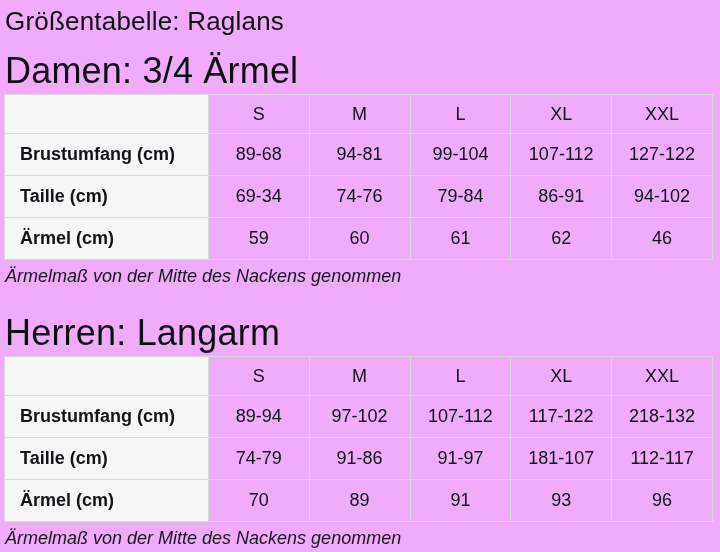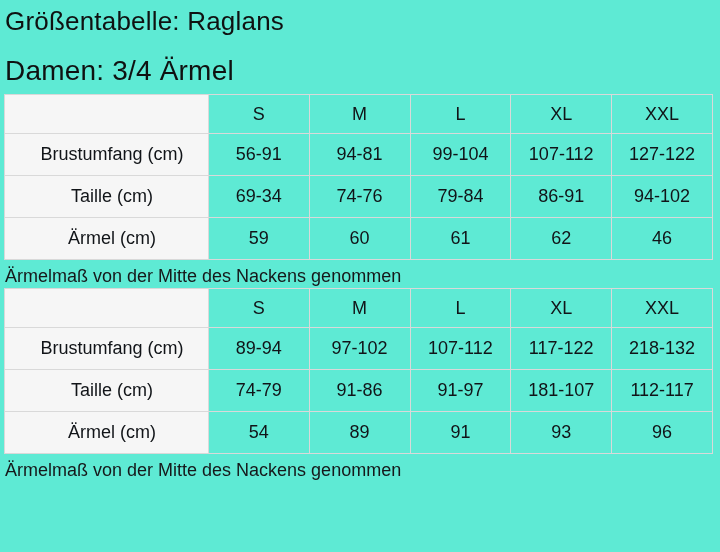--- a/index.html
+++ b/index.html
@@ -8,31 +8,31 @@
     background: #ffffff;
     color: #0f1111;
     font-family: "Liberation Sans", "DejaVu Sans", sans-serif;
   }
   .page {
     width: 720px;
     height: 552px;
     box-sizing: border-box;
     padding: 5px 7px 12px 4px;
     overflow: hidden;
-    background: #5eead4;
+    background: #f0abfc;
   }
   .page-title {
     font-size: 26px;
     font-weight: 500;
     line-height: 33px;
     margin: 0 0 0 1px;
     letter-spacing: 0.2px;
   }
   .section-heading {
-    font-size: 28px;
+    font-size: 36px;
     font-weight: 500;
     line-height: 36px;
     margin: 0 0 0 1px;
     letter-spacing: 0.2px;
   }
   .section-heading.first { margin-top: 15px; margin-bottom: 5px; }
   .section-heading.second { margin-top: 27px; margin-bottom: 5px; }
 
   table.size-table {
     width: 100%;
@@ -51,25 +51,26 @@
     padding: 0 4px;
     overflow: hidden;
     white-space: nowrap;
   }
   table.size-table thead th { height: 38px; font-weight: 400; }
   table.size-table tbody td,
   table.size-table tbody th { height: 41px; }
   table.size-table th.row-label,
   table.size-table td.corner {
     background: #f6f6f6;
-    text-align: center;
+    text-align: left;
     padding-left: 15px;
-    font-weight: 400;
+    font-weight: 700;
   }
   .footnote {
+    font-style: italic;
     font-size: 18px;
     line-height: 24px;
     margin: 4px 0 0 1px;
     color: #16181a;
   }
   .footnote.second { margin-top: 4px; }
 </style>
 </head>
 <body>
 
@@ -94,21 +95,21 @@
         <th>S</th>
         <th>M</th>
         <th>L</th>
         <th>XL</th>
         <th>XXL</th>
       </tr>
     </thead>
     <tbody>
       <tr>
         <th class="row-label">Brustumfang (cm)</th>
-        <td>56-91</td>
+        <td>89-68</td>
         <td>94-81</td>
         <td>99-104</td>
         <td>107-112</td>
         <td>127-122</td>
       </tr>
       <tr>
         <th class="row-label">Taille (cm)</th>
         <td>69-34</td>
         <td>74-76</td>
         <td>79-84</td>
@@ -121,20 +122,21 @@
         <td>60</td>
         <td>61</td>
         <td>62</td>
         <td>46</td>
       </tr>
     </tbody>
   </table>
 
   <p class="footnote">Ärmelmaß von der Mitte des Nackens genommen</p>
 
+  <h2 class="section-heading second">Herren: Langarm</h2>
 
   <table class="size-table">
     <colgroup>
       <col class="label-col">
         <col class="size-col">
         <col class="size-col">
         <col class="size-col">
         <col class="size-col">
         <col class="size-col">
     </colgroup>
@@ -160,21 +162,21 @@
       <tr>
         <th class="row-label">Taille (cm)</th>
         <td>74-79</td>
         <td>91-86</td>
         <td>91-97</td>
         <td>181-107</td>
         <td>112-117</td>
       </tr>
       <tr>
         <th class="row-label">Ärmel (cm)</th>
-        <td>54</td>
+        <td>70</td>
         <td>89</td>
         <td>91</td>
         <td>93</td>
         <td>96</td>
       </tr>
     </tbody>
   </table>
 
   <p class="footnote second">Ärmelmaß von der Mitte des Nackens genommen</p>
 

